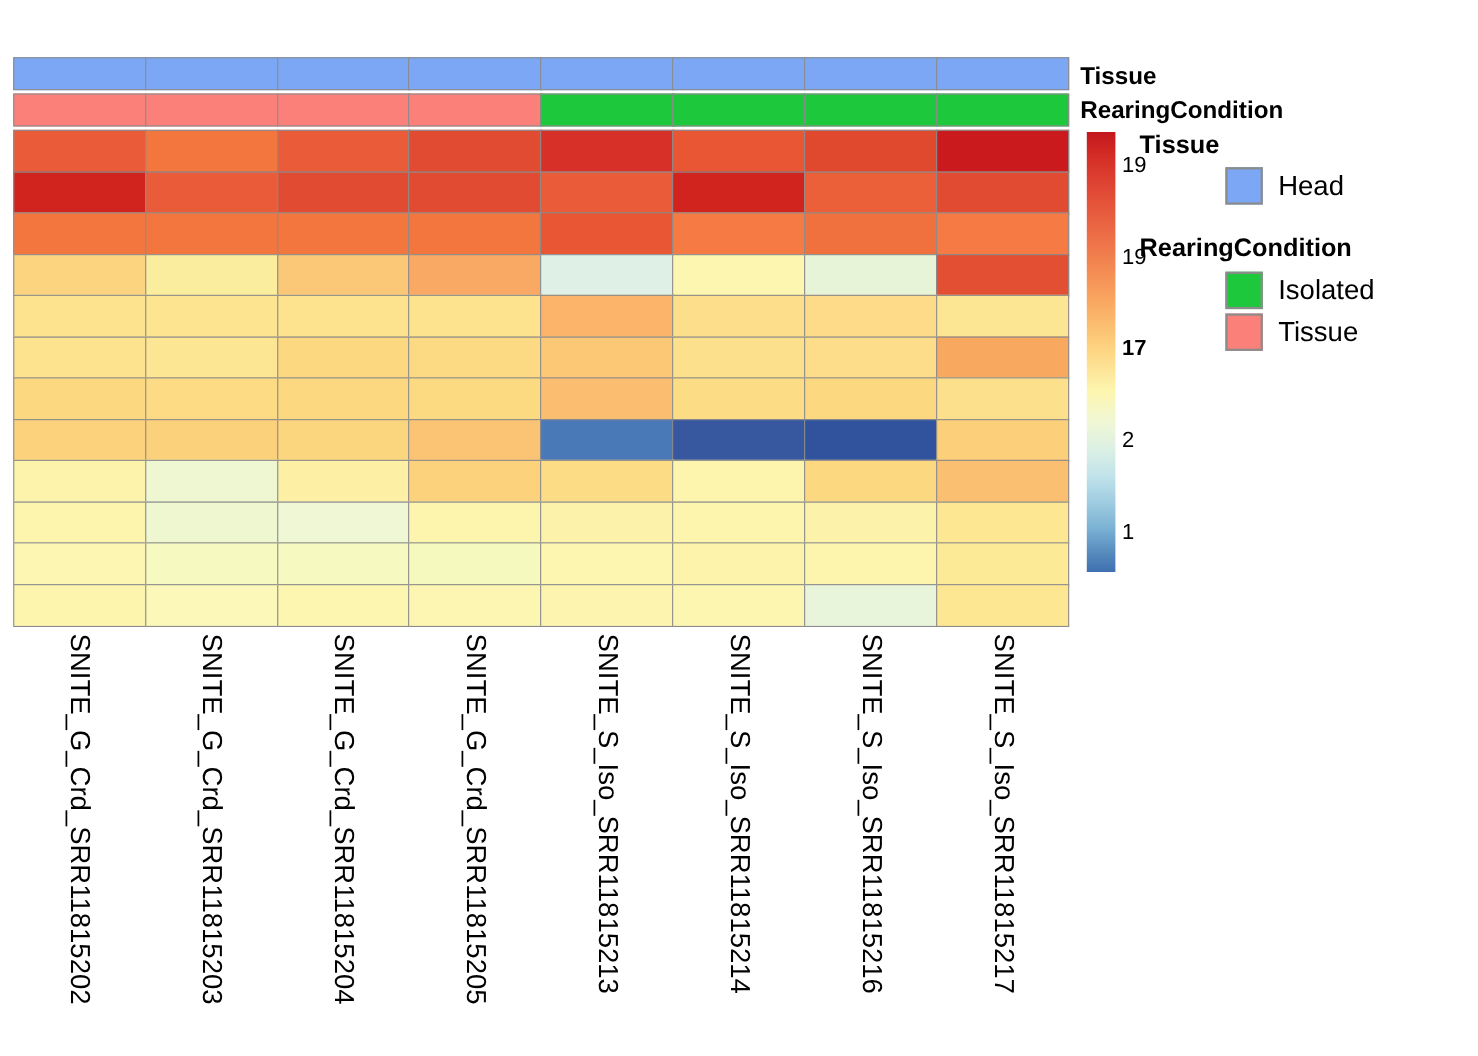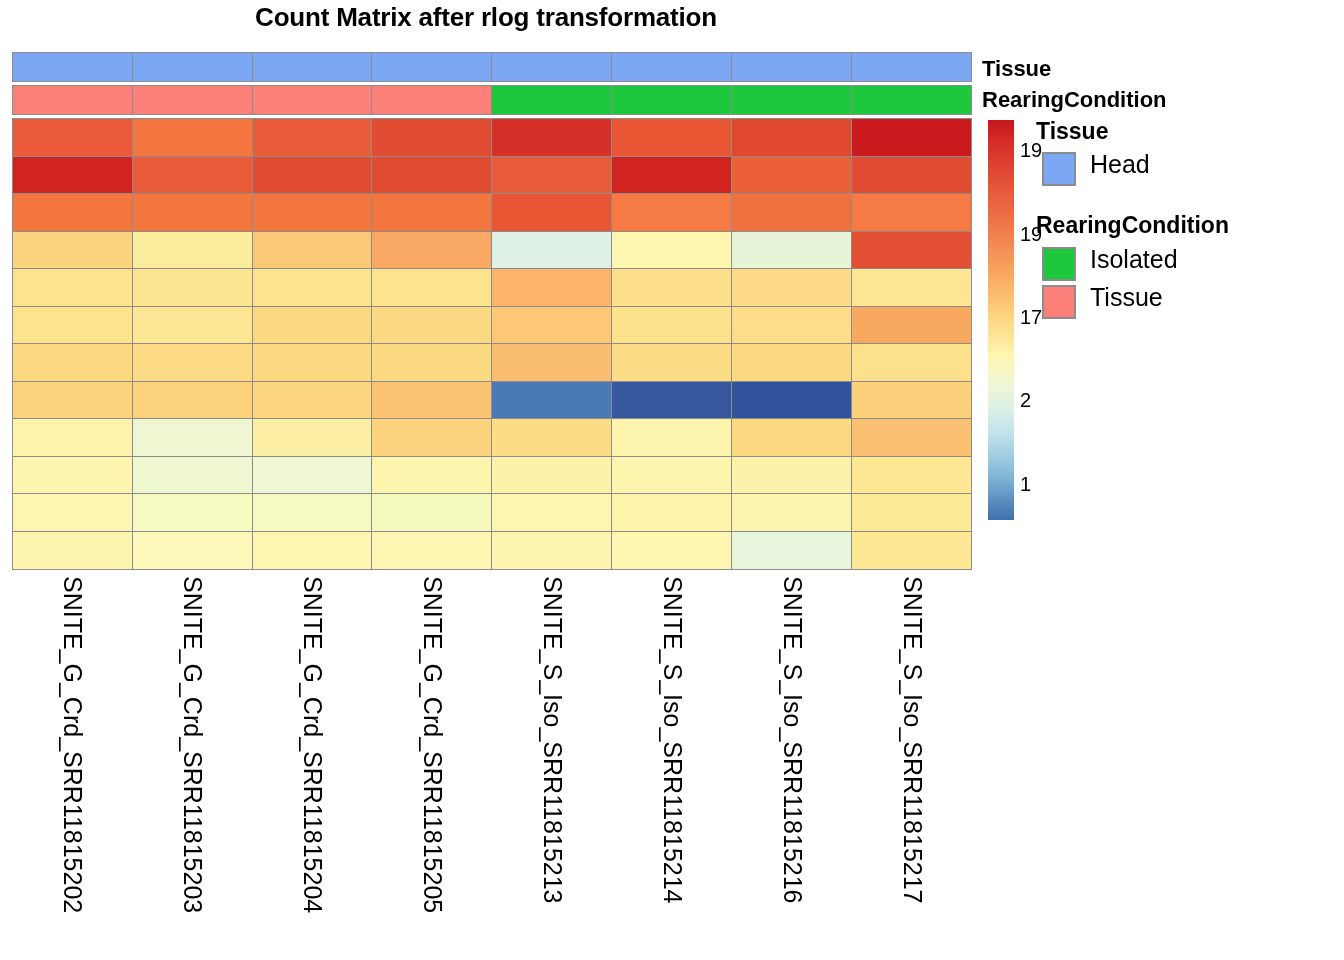--- a/index.html
+++ b/index.html
@@ -154,22 +154,23 @@
     position: absolute;
     left: 1036px;
     font-size: 23px;
     font-weight: bold;
     color: #000000;
     white-space: nowrap;
     line-height: 1;
   }
   .legend-item {
     position: absolute;
-    left: 1042px;
-    display: flex;
+    left: 1114px;
+    display: flex;
+    align-items: center;
   }
   .legend-swatch {
     width: 34px;
     height: 34px;
     box-sizing: border-box;
     border: 2px solid #8c8c8c;
     flex: 0 0 auto;
   }
   .legend-label {
     margin-left: 14px;
@@ -183,21 +184,20 @@
   #legend-item-head     { top: 152px; }
   #legend-title-rearing { top: 214px; }
   #legend-item-isolated { top: 247px; }
   #legend-item-crowded  { top: 285px; }
 </style>
 </head>
 <body>
 
 <div id="plot">
 
-  <div id="title">Count Matrix after rlog transformation</div>
 
   <div class="annot-row" id="annot-tissue">
       <div class="annot-cell" title="SNITE_G_Crd_SRR11815202: Head" style="background: rgb(123, 167, 245);"></div>
       <div class="annot-cell" title="SNITE_G_Crd_SRR11815203: Head" style="background: rgb(123, 167, 245);"></div>
       <div class="annot-cell" title="SNITE_G_Crd_SRR11815204: Head" style="background: rgb(123, 167, 245);"></div>
       <div class="annot-cell" title="SNITE_G_Crd_SRR11815205: Head" style="background: rgb(123, 167, 245);"></div>
       <div class="annot-cell" title="SNITE_S_Iso_SRR11815213: Head" style="background: rgb(123, 167, 245);"></div>
       <div class="annot-cell" title="SNITE_S_Iso_SRR11815214: Head" style="background: rgb(123, 167, 245);"></div>
       <div class="annot-cell" title="SNITE_S_Iso_SRR11815216: Head" style="background: rgb(123, 167, 245);"></div>
       <div class="annot-cell" title="SNITE_S_Iso_SRR11815217: Head" style="background: rgb(123, 167, 245);"></div>
@@ -381,16 +381,16 @@
     <span class="legend-swatch" style="background: rgb(30, 200, 60);"></span>
     <span class="legend-label">Isolated</span>
   </div>
   <div class="legend-item" id="legend-item-crowded">
     <span class="legend-swatch" style="background: rgb(250, 128, 121);"></span>
     <span class="legend-label">Tissue</span>
   </div>
 
 <div class="cb-tick" style="top: 140.333px;">19</div>
     <div class="cb-tick" style="top: 223.667px;">19</div>
-    <div class="cb-tick" style="top: 307px;">17</div>
+    <div class="cb-tick" style="top: 307px; font-weight: bold;">17</div>
     <div class="cb-tick" style="top: 390.333px;">2</div>
     <div class="cb-tick" style="top: 473.667px;">1</div>
   </div>
 
 </body></html>

